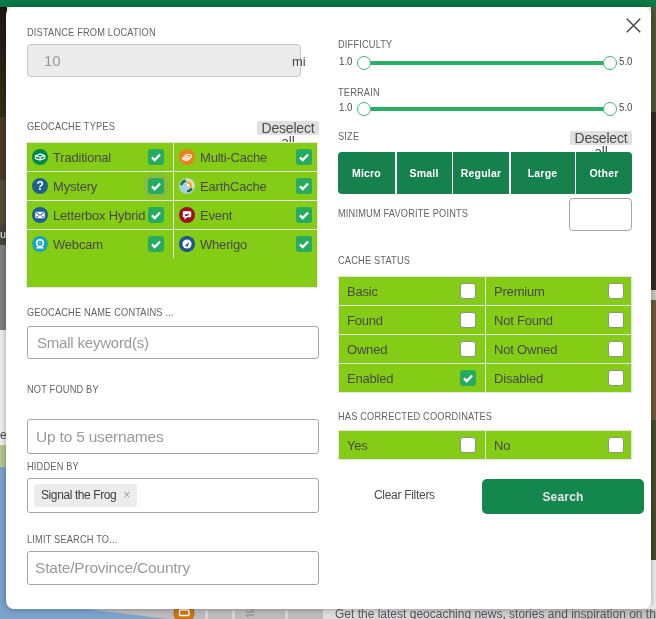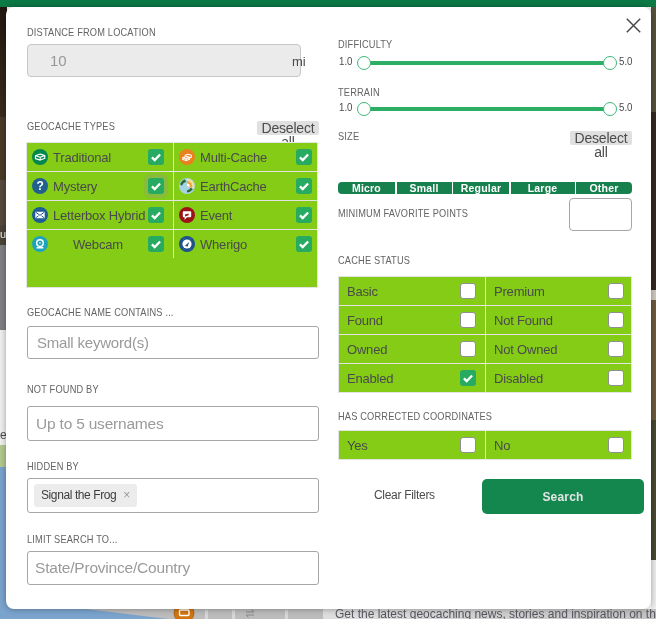--- a/index.html
+++ b/index.html
@@ -59,21 +59,21 @@
 <div class="abs" style="left:323px;top:609px;width:333px;height:10px;background:linear-gradient(90deg,#dedede,#c3c1c1);"></div>
 <div class="abs" style="left:335px;top:607px;font-size:12px;color:#53545c;white-space:nowrap;z-index:3;">Get the latest geocaching news, stories and inspiration on this week's</div>
 
 <div class="abs" style="left:6px;top:7px;width:645px;height:602px;background:#fff;border-radius:8px;box-shadow:0 0 6px rgba(0,0,0,0.35);z-index:2;"></div>
 
 <svg class="abs" style="left:626px;top:18px;z-index:3;" width="15" height="15" viewBox="0 0 15 15">
     <path d="M0.8 0.8 L14.2 14.2 M14.2 0.8 L0.8 14.2" stroke="#4a4a4a" stroke-width="1.5"></path>
   </svg>
 
 <div class="lbl" style="left:27px;top:26px;">DISTANCE FROM LOCATION</div>
-<div class="inp" style="left:27px;top:44px;width:274px;height:33px;background:#ebebeb;border-color:#c8c8c8;border-radius:4px;font-size:15px;color:#979797;line-height:31px;padding-left:22px;z-index:3;">10</div>
+<div class="inp" style="left:27px;top:44px;width:274px;height:33px;background:#ebebeb;border-color:#c8c8c8;border-radius:4px;font-size:15px;color:#979797;line-height:31px;padding-left:16px;z-index:3;">10</div>
 <div class="abs" style="left:292px;top:54px;font-size:13px;color:#4a4a4a;z-index:3;">mi</div>
 
 <div class="lbl" style="left:27px;top:120px;">GEOCACHE TYPES</div>
 <div class="desel" style="left:257px;top:121px;width:62px;height:14px;">Deselect all</div>
 
 <div class="tbl" style="left:26px;top:142px;width:292px;height:146px;">
   <div class="row">
     <div class="cell c1" style="width:147px;padding-left:5px;">
         <svg width="16" height="16" viewBox="0 0 16 16" style="flex:none">
           <circle cx="8" cy="8" r="8" fill="#02874d"></circle>
@@ -152,21 +152,21 @@
         </svg>
         <span class="tname" style="margin-left:5px;">Event</span>
         <span class="cbg" style="margin-right:5px;">
           <svg width="16" height="16" viewBox="0 0 16 16" style="display:block">
             <path d="M3.9 8.4 L6.7 11.1 L12.1 5.5" stroke="#fff" stroke-width="2.3" fill="none"></path>
           </svg>
         </span>
       </div>
   </div>
   <div class="row">
-    <div class="cell c1" style="width:147px;padding-left:5px;gap:20px;">
+    <div class="cell c1" style="width:147px;padding-left:5px;">
         <svg width="16" height="16" viewBox="0 0 16 16" style="flex:none">
           <circle cx="8" cy="8" r="8" fill="#1ea3bc"></circle>
           <circle cx="8" cy="7.1" r="3.3" stroke="#fff" stroke-width="1.5" fill="none"></circle>
           <path d="M6.8 6.4 h2.4 l-1.2 1.6 z" fill="#fff"></path>
           <path d="M4.8 11.1 h6.4 l0.4 1.4 h-7.2 z" fill="#fff"></path>
         </svg>
         <span class="tname" style="margin-left:5px;">Webcam</span>
         <span class="cbg" style="margin-right:9px;">
           <svg width="16" height="16" viewBox="0 0 16 16" style="display:block">
             <path d="M3.9 8.4 L6.7 11.1 L12.1 5.5" stroke="#fff" stroke-width="2.3" fill="none"></path>
@@ -187,21 +187,21 @@
           </svg>
         </span>
       </div>
   </div>
 </div>
 
 <div class="lbl" style="left:27px;top:306px;">GEOCACHE NAME CONTAINS ...</div>
 <div class="inp" style="left:27px;top:326px;width:292px;height:33px;font-size:15px;line-height:31px;padding-left:9px;"><span class="ph">Small keyword(s)</span></div>
 
 <div class="lbl" style="left:27px;top:383px;">NOT FOUND BY</div>
-<div class="inp" style="left:27px;top:406px;width:292px;height:35px;font-size:15.5px;line-height:33px;padding-left:8px;"><span class="ph">Up to 5 usernames</span></div>
+<div class="inp" style="left:27px;top:419px;width:292px;height:35px;font-size:15.5px;line-height:33px;padding-left:8px;"><span class="ph">Up to 5 usernames</span></div>
 
 <div class="lbl" style="left:27px;top:460px;">HIDDEN BY</div>
 <div class="inp" style="left:27px;top:478px;width:292px;height:35px;"></div>
 <div class="abs" style="left:34px;top:484px;height:23px;background:#ececec;border-radius:3px;font-size:12px;letter-spacing:-0.4px;color:#3d3d3d;line-height:23px;padding:0 7px;z-index:4;">Signal the Frog <span style="color:#999;font-size:12px;margin-left:4px;">×</span></div>
 
 <div class="lbl" style="left:27px;top:533px;">LIMIT SEARCH TO...</div>
 <div class="inp" style="left:27px;top:551px;width:292px;height:34px;font-size:15.5px;line-height:32px;padding-left:7px;"><span class="ph">State/Province/Country</span></div>
 
 <div class="lbl" style="left:338px;top:38px;">DIFFICULTY</div>
 <div class="num" style="left:339px;top:55px;">1.0</div>
@@ -212,21 +212,21 @@
 
 <div class="lbl" style="left:338px;top:86px;">TERRAIN</div>
 <div class="num" style="left:339px;top:101px;">1.0</div>
 <div class="num" style="left:619px;top:101px;">5.0</div>
 <div class="abs" style="left:368px;top:107px;width:237px;height:4px;background:#2cae65;z-index:3;"></div>
 <div class="hdl" style="left:357px;top:102px;"></div>
 <div class="hdl" style="left:603px;top:102px;"></div>
 
 <div class="lbl" style="left:338px;top:130px;">SIZE</div>
 <div class="desel" style="left:570px;top:131px;width:62px;height:14px;">Deselect all</div>
-<div class="abs" style="left:338px;top:152px;width:294px;height:42px;display:flex;z-index:3;align-items:flex-end;">
+<div class="abs" style="left:338px;top:152px;width:294px;height:42px;display:flex;z-index:3;">
   <div class="sizebtn" style="width:57px;border-radius:4px 0 0 4px;">Micro</div>
   <div class="sizebtn" style="width:55px;margin-left:1.5px;">Small</div>
   <div class="sizebtn" style="width:56px;margin-left:1.5px;">Regular</div>
   <div class="sizebtn" style="width:64px;margin-left:1.5px;">Large</div>
   <div class="sizebtn" style="flex:1;margin-left:1.5px;border-radius:0 4px 4px 0;">Other</div>
 </div>
 
 <div class="lbl" style="left:338px;top:207px;">MINIMUM FAVORITE POINTS</div>
 <div class="inp" style="left:569px;top:198px;width:63px;height:33px;border-radius:4px;"></div>
 

